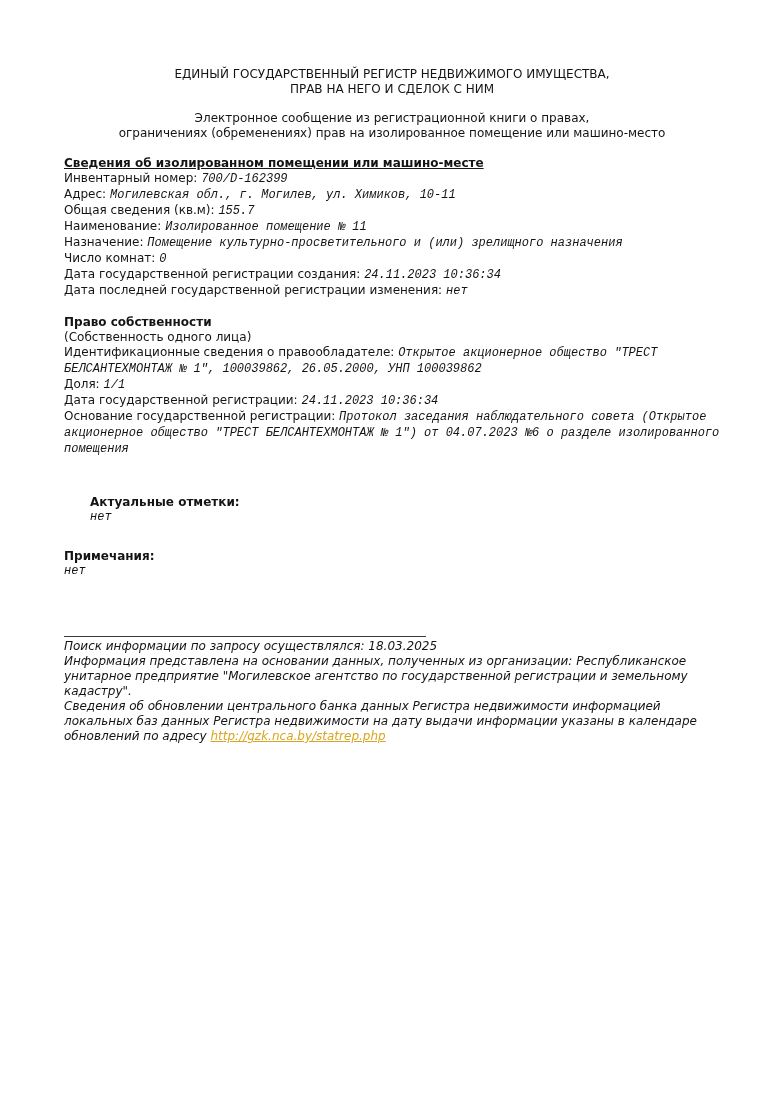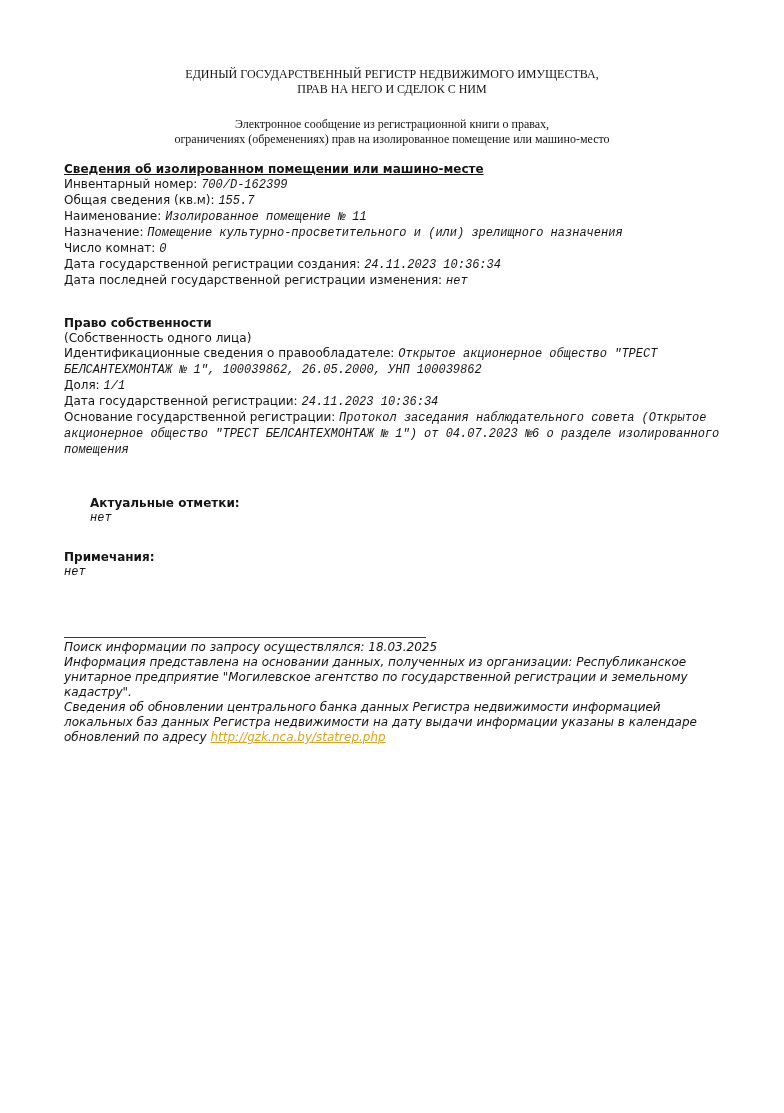--- a/index.html
+++ b/index.html
@@ -13,35 +13,34 @@
     font-family: "DejaVu Sans", "Liberation Sans", sans-serif;
     font-size: 12px;
     line-height: 15px;
     color: #141414;
     overflow: hidden;
   }
   .page { width: 784px; height: 1113px; background: #ffffff; }
   .doc-header {
     padding-top: 67px;
     text-align: center;
-    font-family: Liberation Serif, serif;
   }
-  .doc-subtitle { margin-top: 20px; text-align: center; }
+  .doc-subtitle { margin-top: 14px; text-align: center; }
   .content {
     padding-left: 64px;
     padding-right: 60px;
   }
   .section-heading {
     font-weight: bold;
   }
   .section-heading.underlined {
     text-decoration: underline;
   }
   .sec-property .section-heading { margin-top: 15px; }
-  .sec-ownership { margin-top: 27px; }
+  .sec-ownership { margin-top: 16px; }
   .sec-marks { margin-top: 38px; margin-left: 26px; }
   .sec-notes { margin-top: 24px; }
   .value { font-style: italic; font-family: Liberation Mono, monospace; }
   .footer {
     margin-top: 45px;
     font-style: italic;
   }
   .divider-line {
     width: 362px;
     height: 12px;
@@ -69,20 +68,24 @@
     </div>
   </div>
 
   <div class="content">
 
     <div class="sec-property">
       <div class="section-heading underlined">Сведения об изолированном помещении или машино-месте</div>
       <div class="row">
         <span class="label">Инвентарный номер:</span>
         <span class="value">700/D-162399</span>
+      </div>
+      <div class="row">
+        <span class="label">Адрес:</span>
+        <span class="value">Могилевская обл., г. Могилев, ул. Химиков, 10-11</span>
       </div>
       <div class="row">
         <span class="label">Общая сведения (кв.м):</span>
         <span class="value">155.7</span>
       </div>
       <div class="row">
         <span class="label">Наименование:</span>
         <span class="value">Изолированное помещение № 11</span>
       </div>
       <div class="row">

